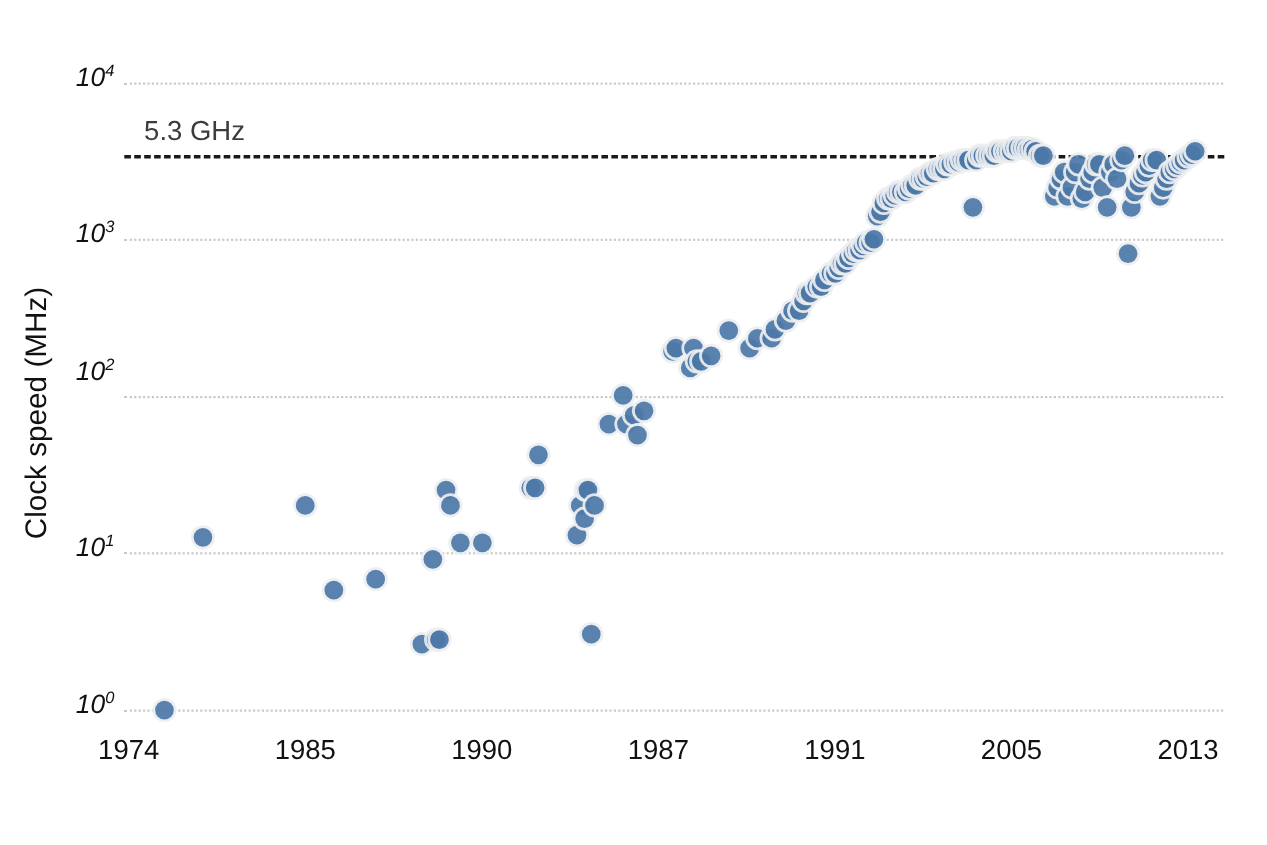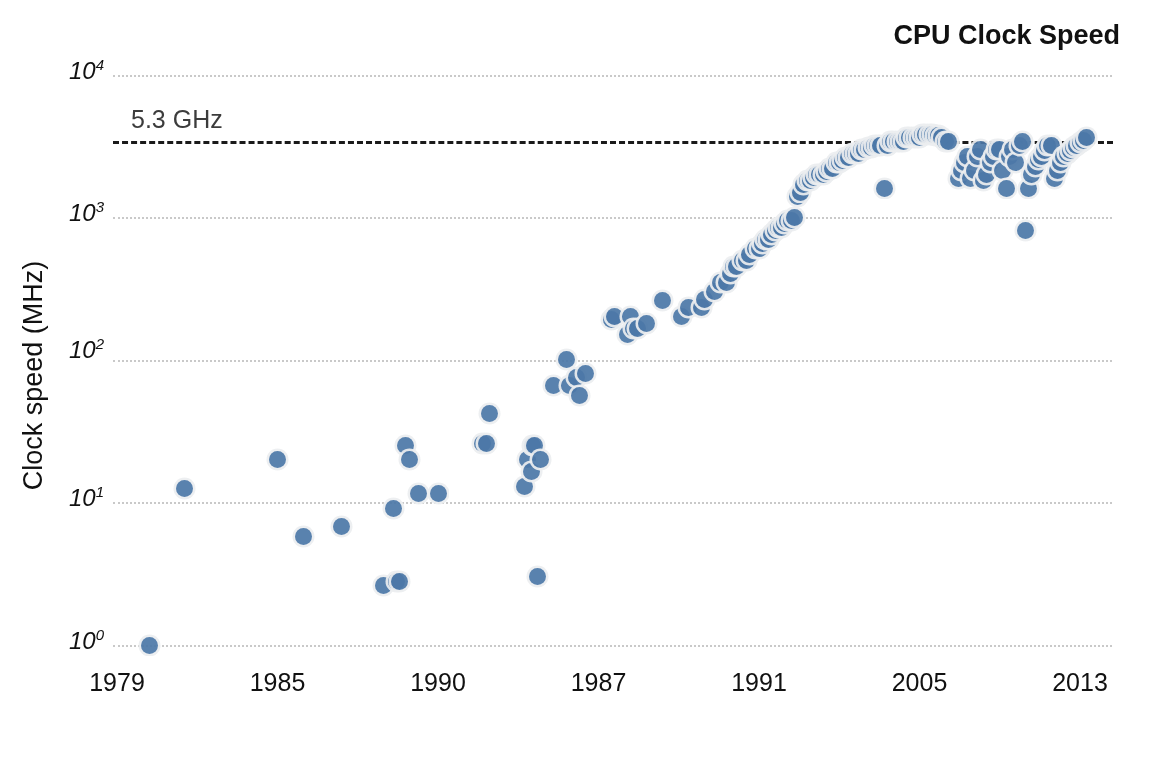--- a/index.html
+++ b/index.html
@@ -102,40 +102,39 @@
     width: 1152px;
     height: 768px;
     pointer-events: none;
   }
 </style>
 </head>
 <body>
 
 <div id="chart-root">
 
-  <div class="chart-title">CPU Clock Speed</div>
 
   <div class="y-axis-title">Clock speed (MHz)</div>
 
   <div id="grid-layer">
       <div class="gridline" style="top: 645px;"></div>
       <div class="gridline" style="top: 502.375px;"></div>
       <div class="gridline" style="top: 359.75px;"></div>
       <div class="gridline" style="top: 217.125px;"></div>
       <div class="gridline" style="top: 74.5px;"></div>
     </div>
   <div id="ytick-layer">
       <div class="ytick-label" style="top: 629px;">10<sup>0</sup></div>
       <div class="ytick-label" style="top: 486.375px;">10<sup>1</sup></div>
-      <div class="ytick-label" style="top: 338px;">10<sup>2</sup></div>
+      <div class="ytick-label" style="top: 326px;">10<sup>2</sup></div>
       <div class="ytick-label" style="top: 201.125px;">10<sup>3</sup></div>
       <div class="ytick-label" style="top: 58.5px;">10<sup>4</sup></div>
     </div>
   <div id="xtick-layer">
-      <div class="xtick-label" style="left: 117px;">1979</div>
+      <div class="xtick-label" style="left: 117px;">1974</div>
       <div class="xtick-label" style="left: 277.5px;">1985</div>
       <div class="xtick-label" style="left: 438px;">1990</div>
       <div class="xtick-label" style="left: 598.5px;">1987</div>
       <div class="xtick-label" style="left: 759px;">1991</div>
       <div class="xtick-label" style="left: 919.5px;">2005</div>
       <div class="xtick-label" style="left: 1080px;">2013</div>
     </div>
   <div id="annotation-layer">
       <div class="threshold-line" style="top: 141.323px;"></div>
       <div class="threshold-label" style="left: 131px; top: 105.323px;">5.3 GHz</div>

